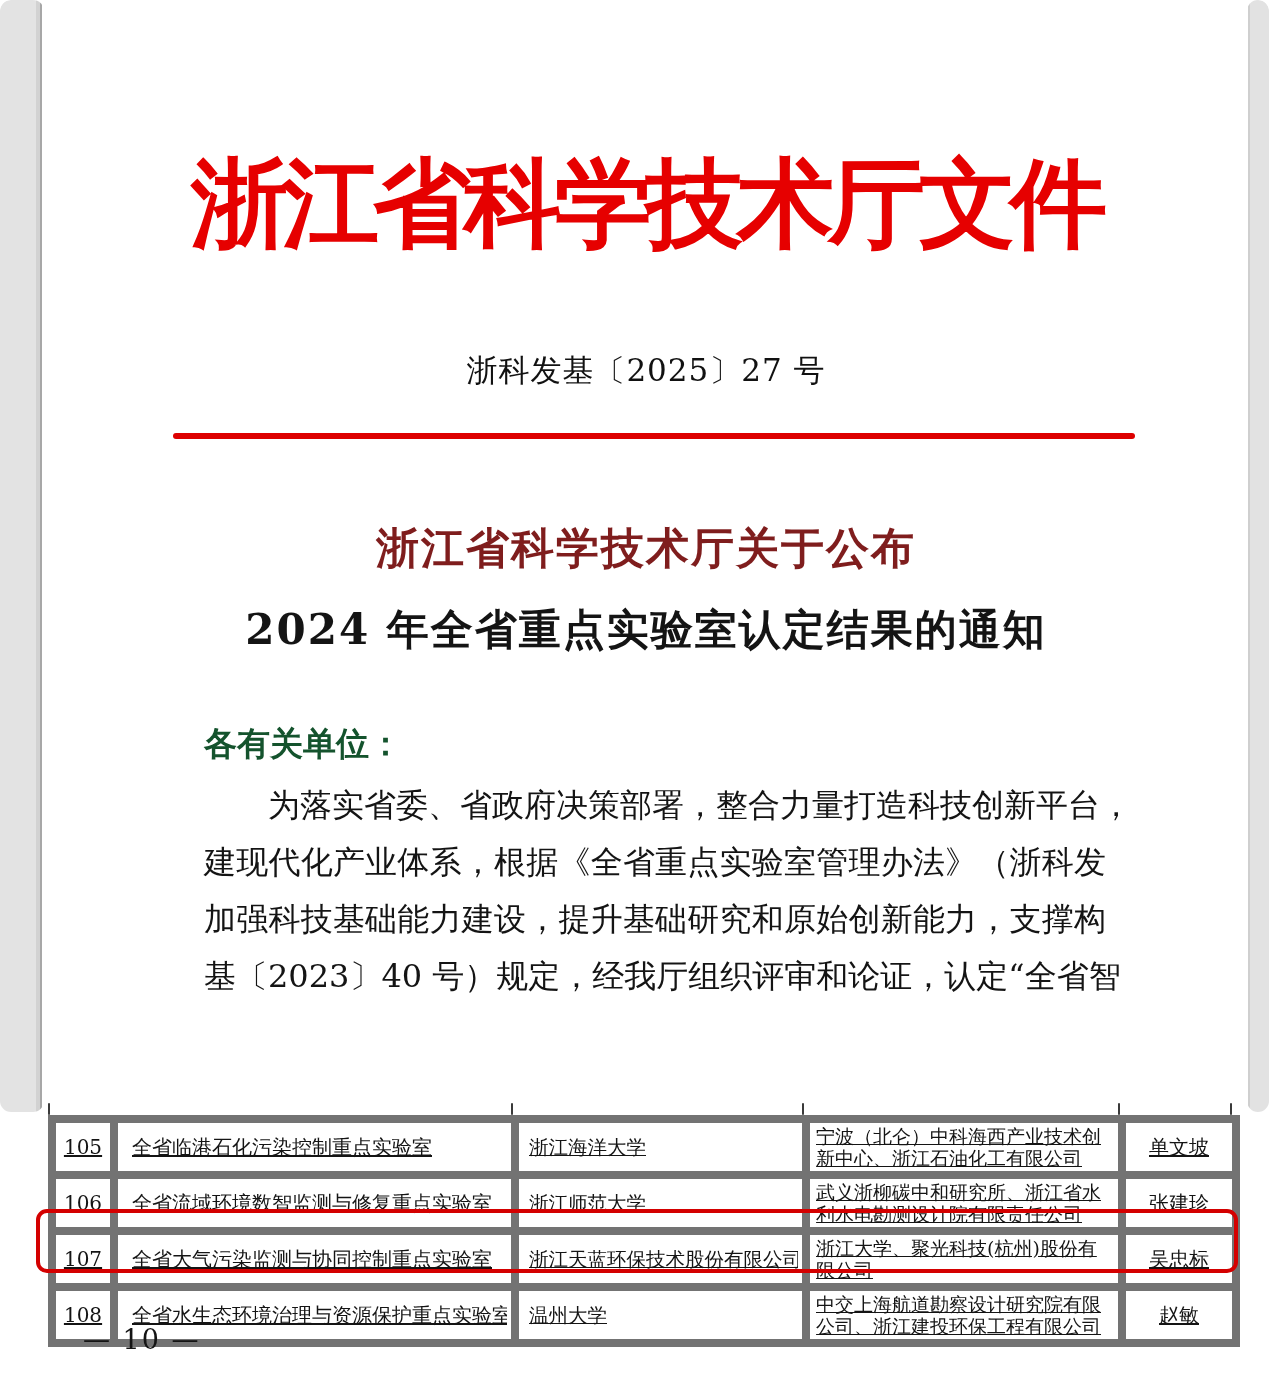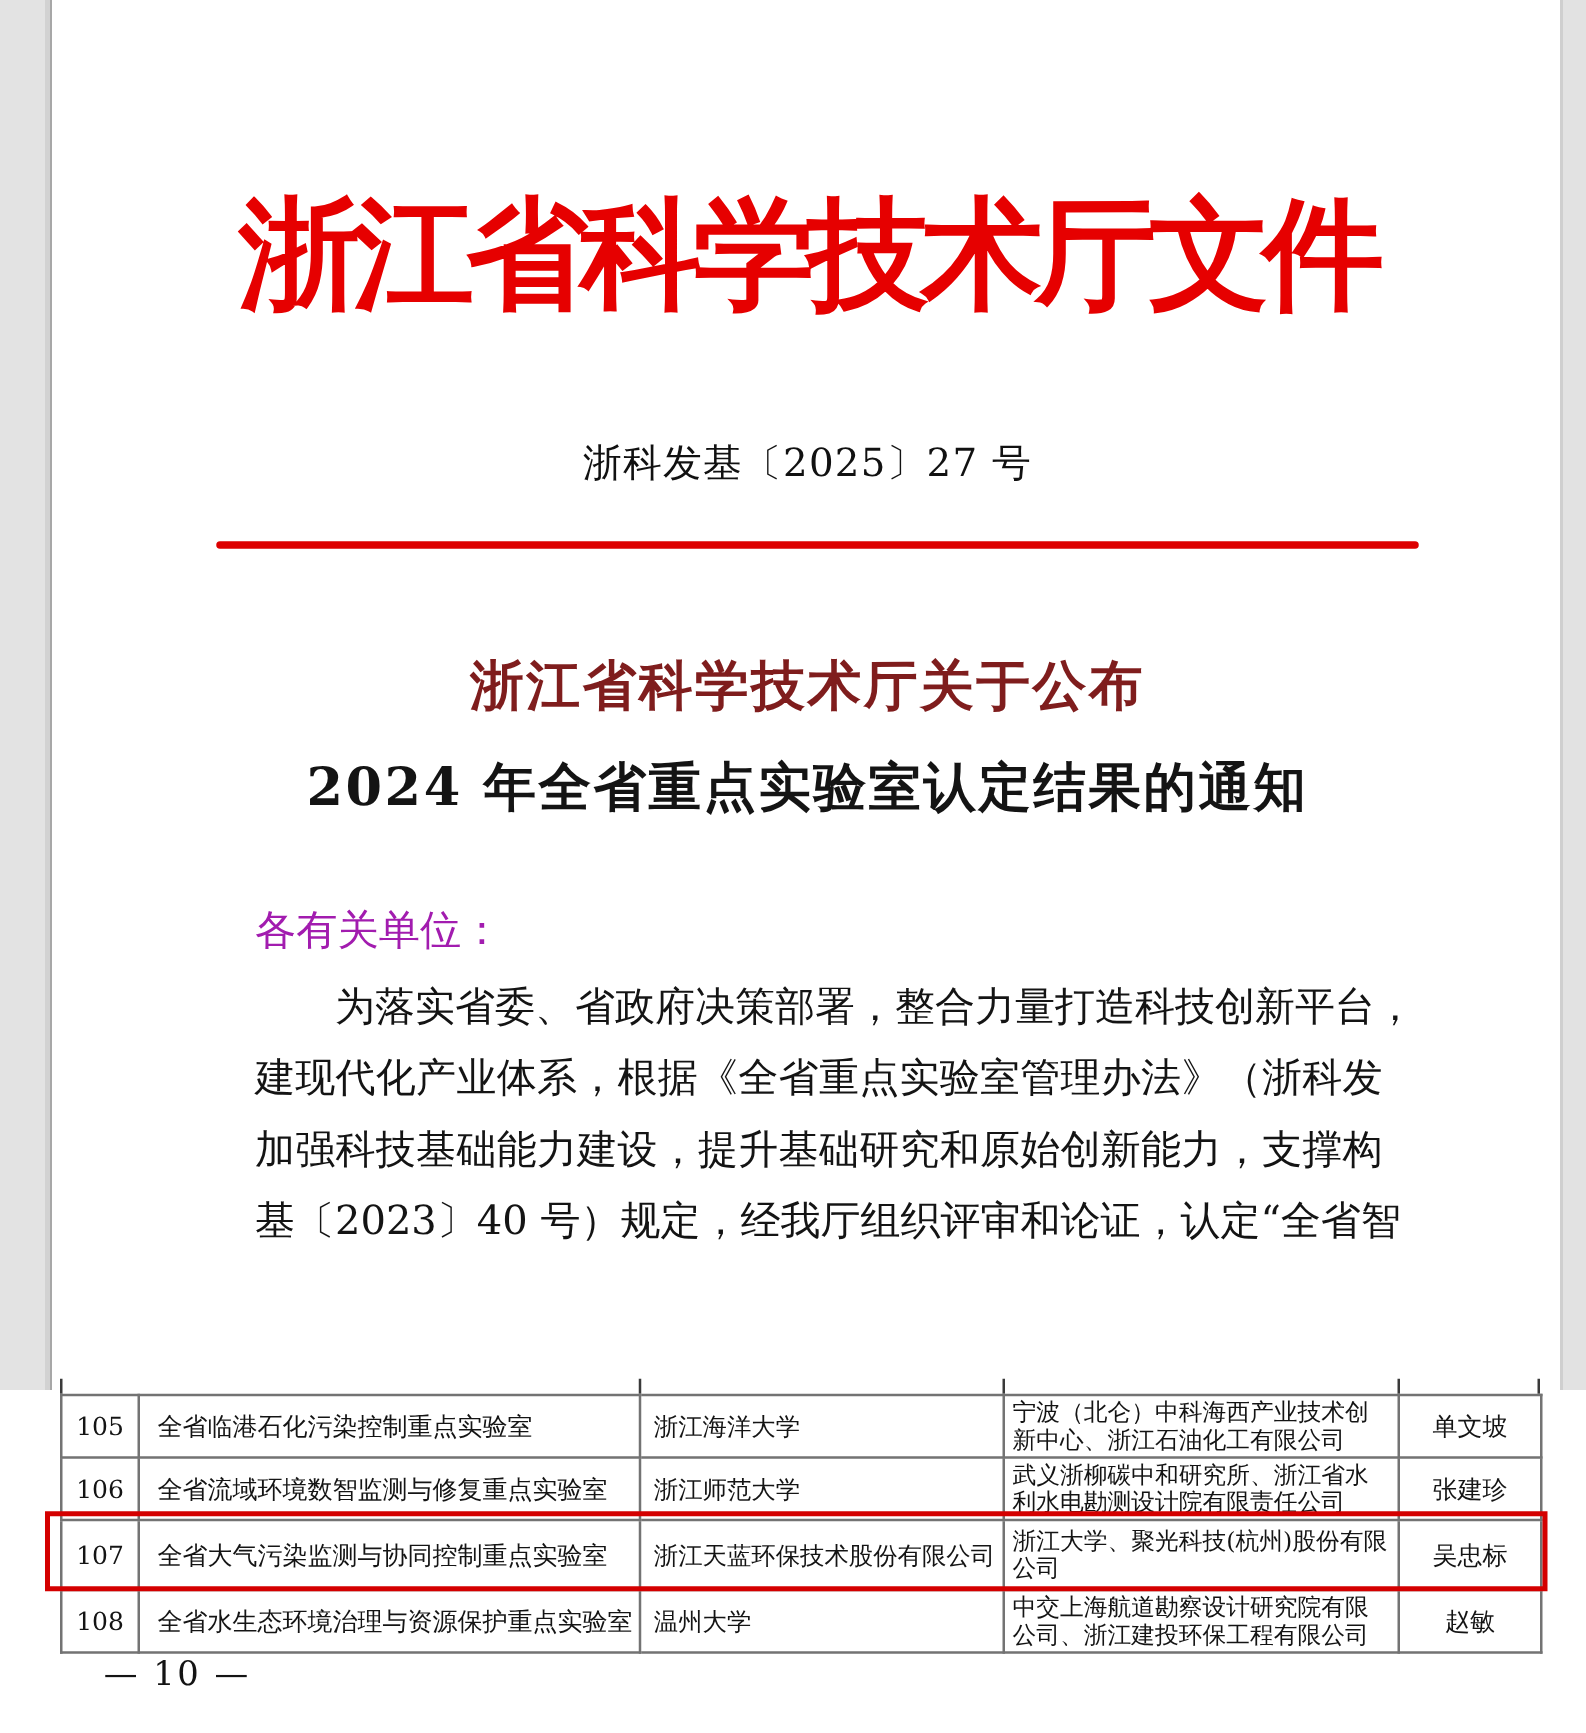--- a/index.html
+++ b/index.html
@@ -1,15 +1,15 @@
 <!DOCTYPE html>
 <html lang="zh"><head>
 <meta charset="utf-8">
 <style>
-  * { margin:0; padding:0; box-sizing:border-box; }
+  * { margin:0; padding:0; box-sizing:border-box;border-radius:11px; }
   html,body { width:1269px; height:1386px; background:#ffffff; overflow:hidden;
               font-family:"DejaVu Serif","Liberation Serif",serif; }
   .page { position:relative; width:1269px; height:1386px; background:#ffffff; }
 
   
   .margin-left  { position:absolute; left:0; top:0; width:44px; height:1112px;
                   background:linear-gradient(to right,#e3e3e3 0 36px,#d2d2d2 36px 40px,#a7a7a7 40px 42px,#ffffff 42px); }
   .margin-right { position:absolute; left:1247px; top:0; width:22px; height:1112px;
                   background:linear-gradient(to right,#ffffff 0 1px,#cfcfcf 1px 3px,#e2e2e2 3px); }
 
@@ -18,32 +18,32 @@
   .doc-number   { position:absolute; left:44px; top:350px; width:1204px; text-align:center;
                   font-size:31px; color:#111; letter-spacing:1px; }
   .red-rule     { position:absolute; left:173px; top:433px; width:962px; height:6px;
                   background:#dd0000; border-radius:3px; }
 
   .notice-1 { position:absolute; left:44px; top:520px; width:1204px; text-align:center;
               font-size:43px; font-weight:700; color:#7f1d1d; letter-spacing:2px; }
   .notice-2 { position:absolute; left:44px; top:602px; width:1204px; text-align:center;
               font-size:42px; font-weight:700; color:#141414; letter-spacing:2px; }
 
-  .salutation { position:absolute; left:204px; top:722px; font-size:33px; color:#a21caf; }
+  .salutation { position:absolute; left:204px; top:722px; font-size:33px; color:#14532d;font-weight:bold; }
 
   .para { position:absolute; left:204px; top:777px; width:902px; color:#141414; }
   .pline { height:57px; line-height:57px; font-size:32px; text-align:justify; text-align-last:justify;
            white-space:nowrap; overflow:visible; }
   .pline.indent { padding-left:64px; }
   .pline.last { text-align-last:left; }
 
   
   .doc-table { position:absolute; left:48px; top:1115px; border-collapse:collapse; table-layout:fixed;
                width:1184px; color:#141414; }
-  .doc-table td { border:2px solid #737373; overflow:hidden; }
+  .doc-table td { border:8px solid #737373; overflow:hidden;text-decoration:underline; }
   .row-105 td, .row-106 td { height:48px; }
   .row-107 td { height:56px; }
   .row-108 td { height:40px; }
   td.c-no   { text-align:center; font-size:20px; }
   td.c-lab  { text-align:left; padding-left:14px; font-size:20px; white-space:nowrap; }
   td.c-host { text-align:left; padding-left:10px; font-size:19.5px; white-space:nowrap; }
   td.c-par  { text-align:left; padding:2px 6px; font-size:19px; line-height:22px; word-break:break-all; }
   td.c-dir  { text-align:center; font-size:20px; }
 
   .stub { position:absolute; top:1103px; width:2px; height:12px; background:#3a3a3a; }

